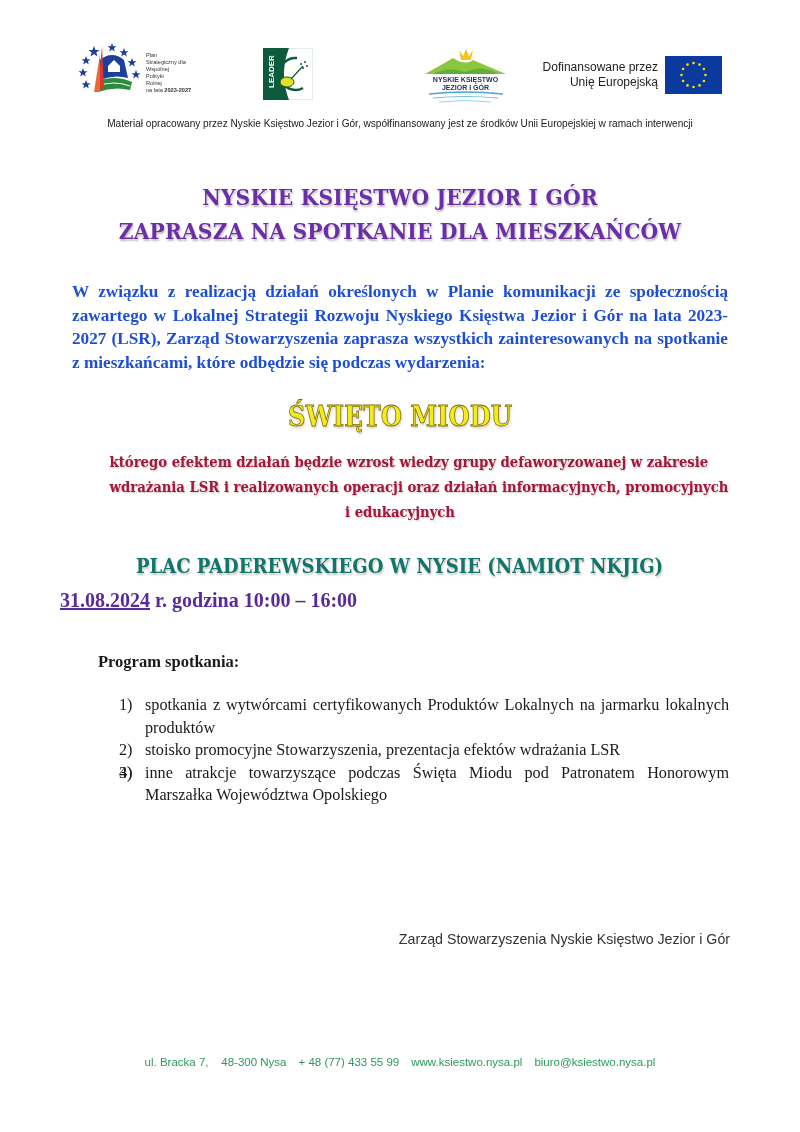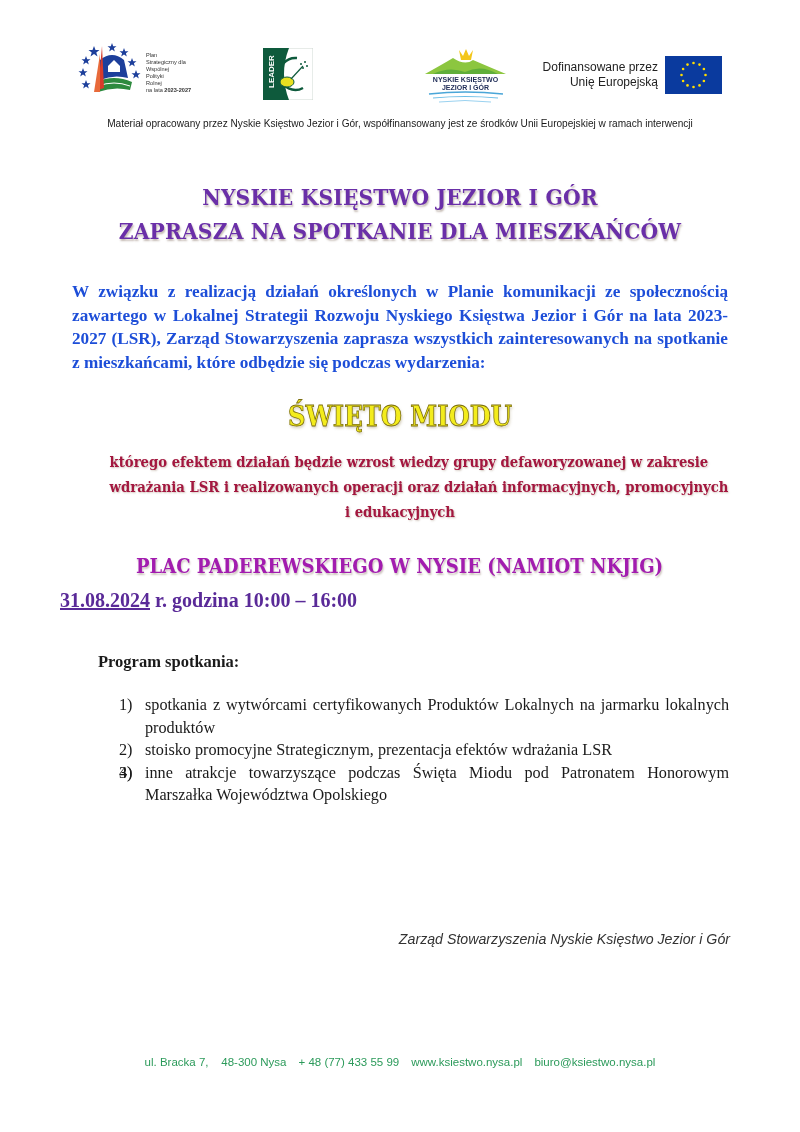--- a/index.html
+++ b/index.html
@@ -26,32 +26,32 @@
 
   
   .intro { position: absolute; top: 268px; left: 72px; width: 656px; text-align: justify; font-family: "Liberation Serif", serif; font-weight: bold; font-size: 17.2px; line-height: 23.5px; color: #1d4ed8; margin-top: 12px; }
 
   
   .event { position: absolute; top: 400px; left: 60px; width: 680px; text-align: center; font-family: "DejaVu Serif", serif; font-weight: bold; font-size: 27px; line-height: 34px; color: #f3ec1c; -webkit-text-stroke: 0.8px #7d6f10; text-shadow: 1px 2px 3px rgba(120,100,40,0.35); transform: scaleX(0.9); }
 
   .effect { position: absolute; top: 450px; left: 70px; width: 660px; text-align: center; font-family: "DejaVu Serif", serif; font-weight: bold; font-size: 15px; line-height: 25px; color: #a3173f; text-shadow: 1px 1px 2px rgba(120,90,60,0.35); }
   .effect div { white-space: nowrap; transform: scaleX(0.88); }
 
-  .place { position: absolute; top: 551px; left: 60px; width: 680px; text-align: center; font-family: "DejaVu Serif", serif; font-weight: bold; font-size: 20.5px; line-height: 30px; color: #a21caf; text-shadow: 1px 2px 2px rgba(90,60,40,0.3); white-space: nowrap; }
+  .place { position: absolute; top: 551px; left: 60px; width: 680px; text-align: center; font-family: "DejaVu Serif", serif; font-weight: bold; font-size: 20.5px; line-height: 30px; color: #0f766e; text-shadow: 1px 2px 2px rgba(90,60,40,0.3); white-space: nowrap; }
   .place span { display: inline-block; transform: scaleX(0.88); }
   .date { position: absolute; top: 587px; left: 60px; width: 680px; text-align: left; font-family: "Liberation Serif", serif; font-weight: bold; font-size: 20px; line-height: 26px; color: #5a2a98; }
   .date .d { text-decoration: underline; }
 
   .prog-title { position: absolute; top: 651px; left: 98px; font-family: "Liberation Serif", serif; font-weight: bold; font-size: 16.5px; line-height: 22px; color: #1a1a1a; }
 
   .prog-list { position: absolute; top: 694px; left: 119px; width: 610px; margin: 0; padding: 0; list-style: none; font-family: "Liberation Serif", serif; font-size: 16.2px; line-height: 22.6px; color: #1a1a1a; }
   .prog-list li { position: relative; padding-left: 26px; text-align: justify; }
   .prog-list .num { position: absolute; left: 0; top: 0; }
 
-  .signature { position: absolute; top: 929px; left: 300px; width: 430px; text-align: right; font-family: "Liberation Sans", sans-serif; font-style: italic; font-size: 14.2px; line-height: 20px; color: #333; }
+  .signature { position: absolute; top: 929px; left: 300px; width: 430px; text-align: right; font-family: "Liberation Sans", sans-serif; font-size: 14.2px; line-height: 20px; color: #333; }
 
   .footer { position: absolute; top: 1054px; left: 60px; width: 680px; text-align: center; font-family: "Liberation Sans", sans-serif; font-size: 11.5px; line-height: 16px; color: #2b9a5a; white-space: pre; }
   .footer span { margin: 9px 6px; }
 </style>
 </head>
 <body>
 
 <div class="logos">
   <div class="logo logo-psp">
     <svg width="66" height="60" viewBox="0 0 66 60">
@@ -154,20 +154,20 @@
   <div>wdrażania LSR i realizowanych operacji oraz działań informacyjnych, promocyjnych</div>
   <div>i edukacyjnych</div>
 </div>
 
 <div class="place"><span>PLAC PADEREWSKIEGO W NYSIE (NAMIOT NKJIG)</span></div>
 <div class="date"><span class="d">31.08.2024</span><span> r. godzina 10:00 – 16:00</span></div>
 
 <div class="prog-title">Program spotkania:</div>
 <ol class="prog-list">
   <li><span class="num">1)</span><span>spotkania z wytwórcami certyfikowanych Produktów Lokalnych na jarmarku lokalnych produktów</span></li>
-  <li><span class="num">2)</span><span>stoisko promocyjne Strategicznym, prezentacja efektów wdrażania LSR</span></li>
+  <li><span class="num">2)</span><span>stoisko promocyjne Stowarzyszenia, prezentacja efektów wdrażania LSR</span></li>
   <li><span class="num">3)</span></li>
   <li><span class="num">4)</span><span>inne atrakcje towarzyszące podczas Święta Miodu pod Patronatem Honorowym Marszałka Województwa Opolskiego</span></li>
 </ol>
 
 <div class="signature">Zarząd Stowarzyszenia Nyskie Księstwo Jezior i Gór</div>
 
 <div class="footer"><span>ul. Bracka 7,    48-300 Nysa</span><span>+ 48 (77) 433 55 99</span><span>www.ksiestwo.nysa.pl</span><span>biuro@ksiestwo.nysa.pl</span></div>
 
 </body></html>

